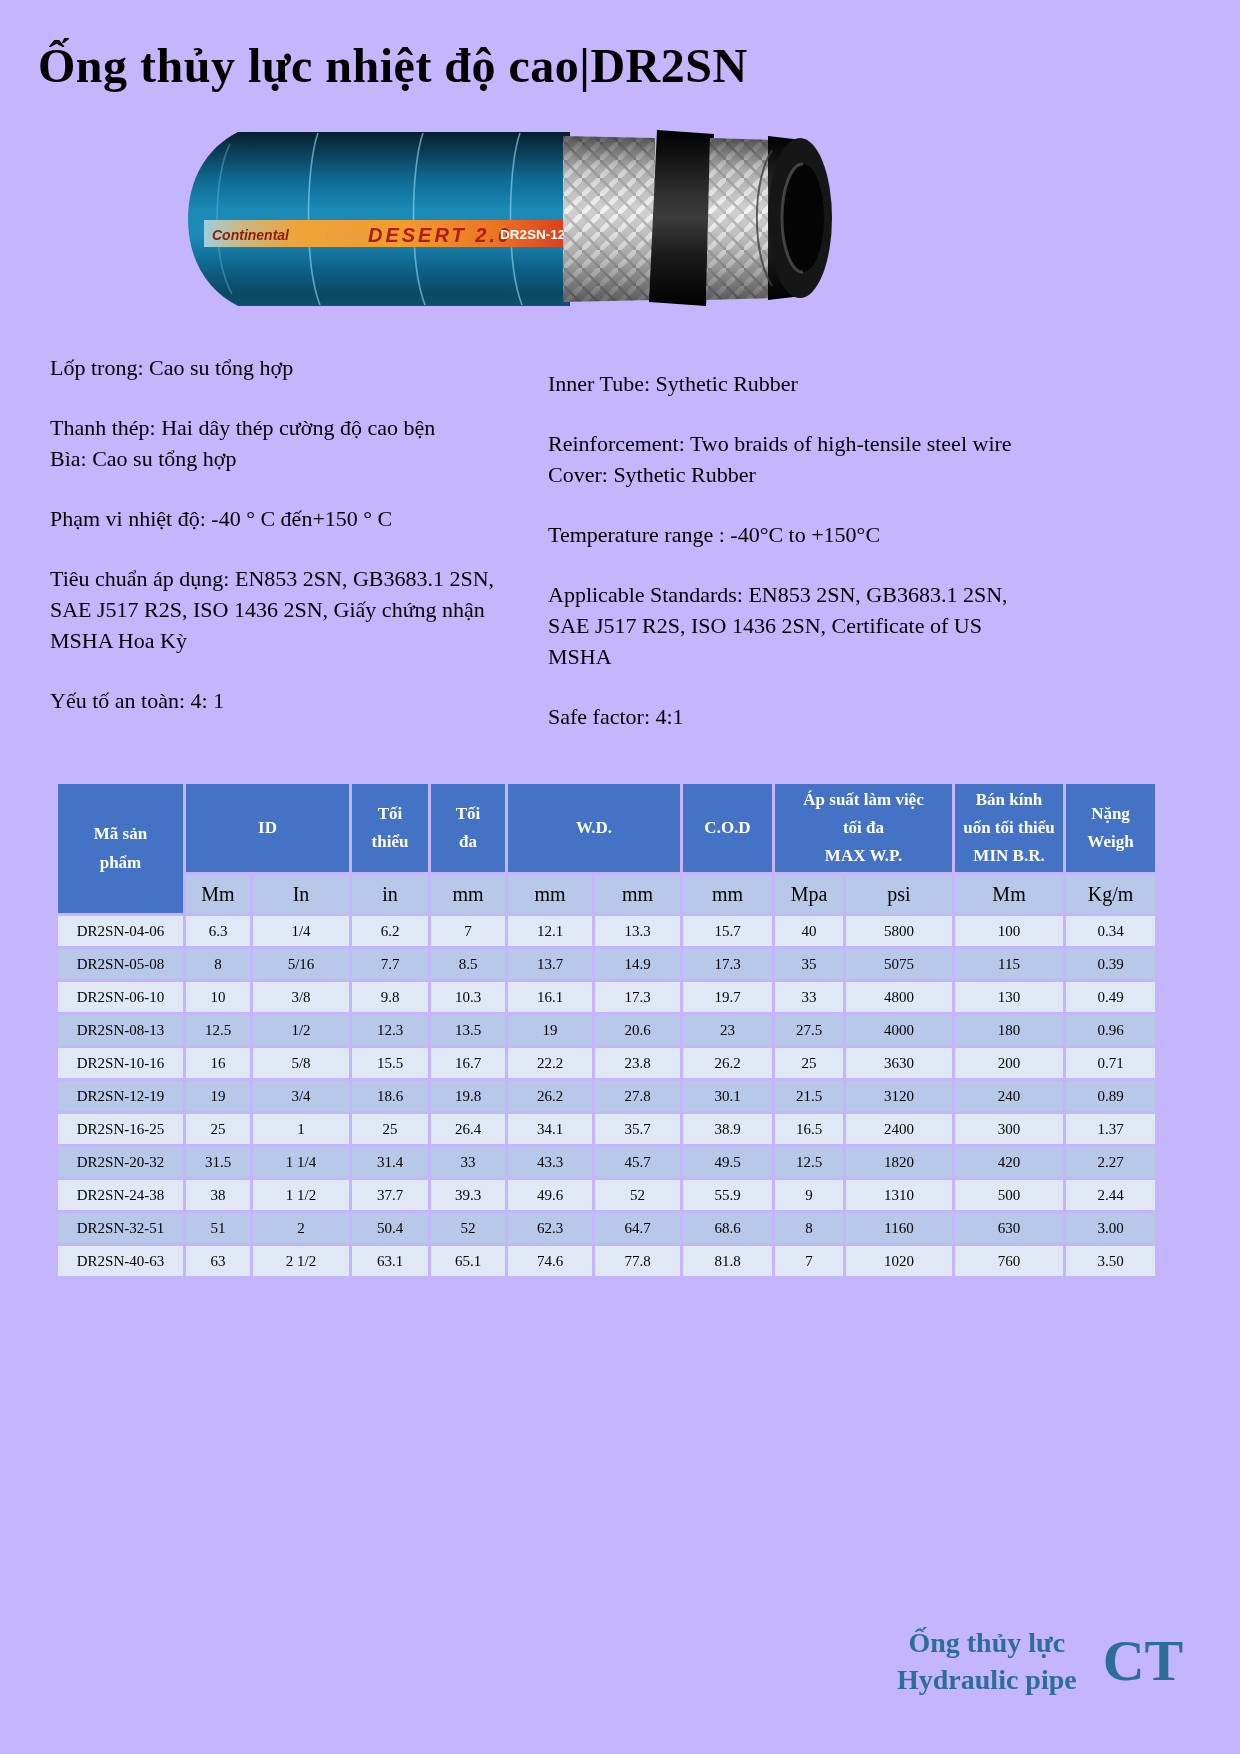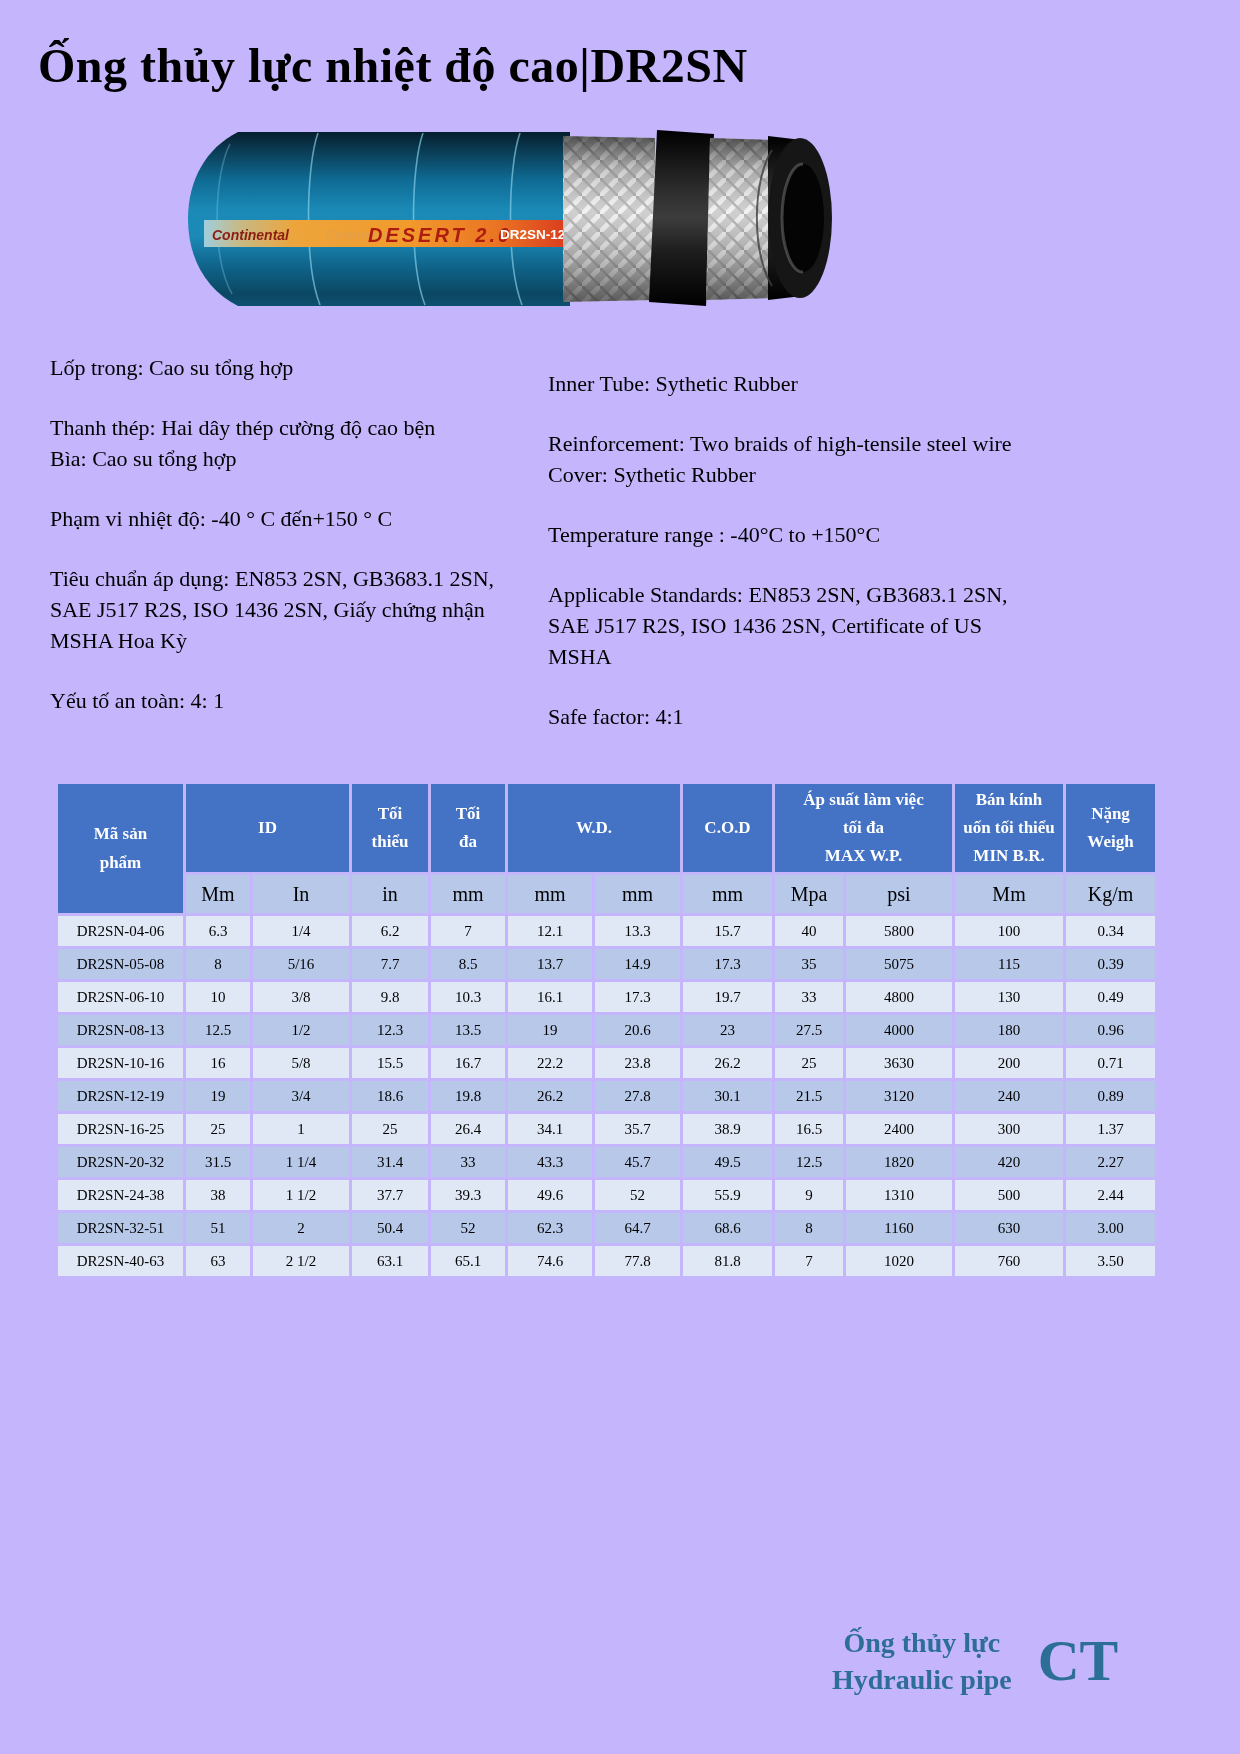--- a/index.html
+++ b/index.html
@@ -28,21 +28,21 @@
   }
   .spec-table tr.row-head th { height:88px; }
   .spec-table tr.row-units td {
     background:#b7c8e8; color:#000; font-size:20px; height:38px; padding:0 4px;
   }
   .spec-table tbody td { font-size:15px; height:30px; padding:0 4px; }
   .spec-table tbody tr.light td { background:#e0e8f5; }
   .spec-table tbody tr.dark td  { background:#b7c8e8; }
 
   .footer {
-    position:absolute; left:832px; top:1624px; display:flex; align-items:center;
+    position:absolute; left:897px; top:1624px; display:flex; align-items:center;
     color:#2d6e96;
   }
   .footer-lines { text-align:center; font-size:28px; line-height:37px; font-weight:700; }
   .footer-logo  { font-size:58px; font-weight:700; margin-left:26px; line-height:1; }
 </style>
 </head>
 <body>
 
 <div class="page">
 

